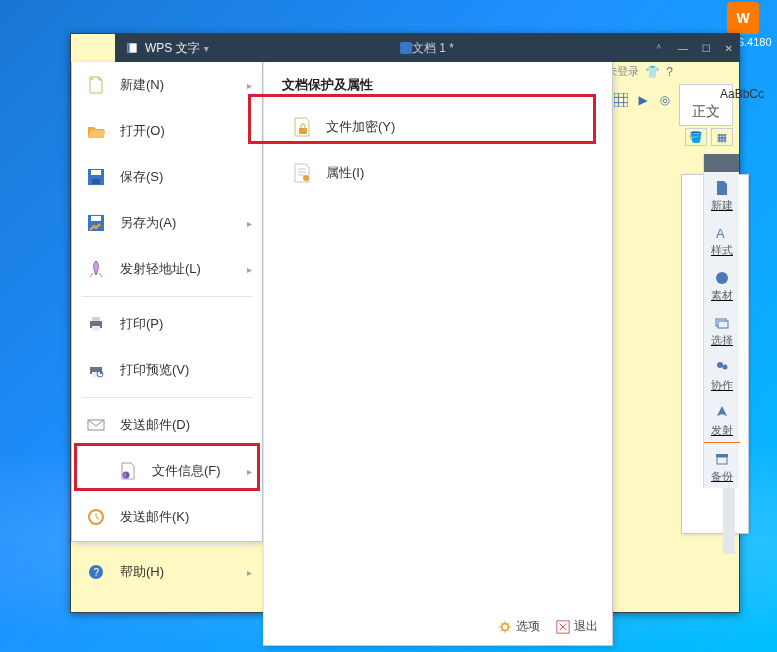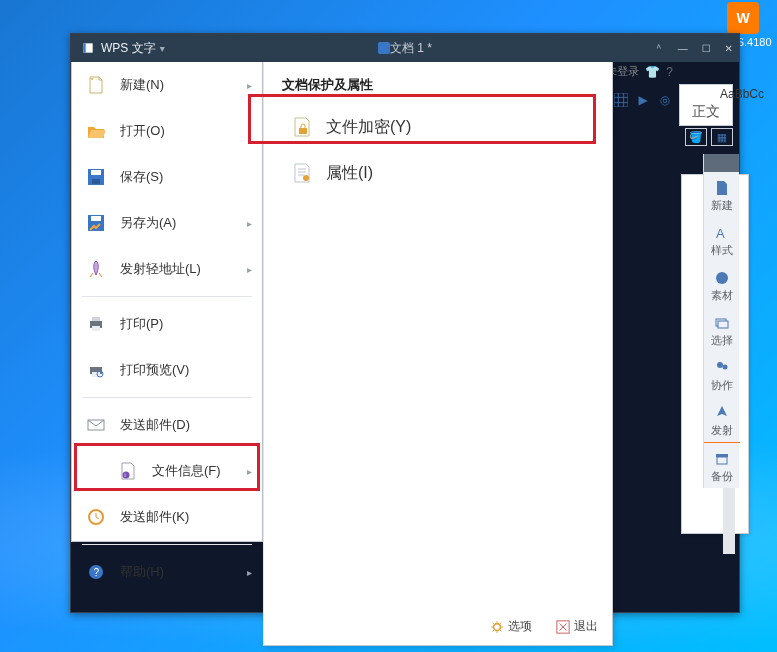--- a/index.html
+++ b/index.html
@@ -40,23 +40,24 @@
     font-weight: bold;
     font-size: 14px;
   }
 
   .app-window {
     position: absolute;
     left: 70px;
     top: 33px;
     width: 670px;
     height: 580px;
-    background: #0f172a;
+    background: #fef9c3;
     box-shadow: 0 2px 8px rgba(0,0,0,0.4);
     border: 1px solid #3a3f4b;
+    padding-left: 44px;
   }
   .titlebar {
     height: 28px;
     background: #2b3e50;
     color: #eaeef3;
     display: flex;
     align-items: center;
     font-size: 12px;
     position: relative;
   }
@@ -177,20 +178,21 @@
   }
 
   
   .side-panel {
     position: absolute;
     right: 0;
     top: 120px;
     width: 36px;
     background: #eef1f5;
     border-left: 1px solid #d6dbe2;
+    text-decoration: underline;
   }
   .sp-head {
     height: 18px;
     background: #5e6b7a;
   }
   .sp-item {
     width: 36px;
     padding: 8px 0 4px;
     text-align: center;
     font-size: 11px;
@@ -256,36 +258,36 @@
     font-size: 13px;
     font-weight: 600;
     color: #222;
     padding: 14px 18px 10px;
   }
   .sub-item {
     height: 46px;
     display: flex;
     align-items: center;
     padding: 0 28px;
-    font-size: 16px;
+    font-size: 13px;
     color: #333;
     cursor: pointer;
   }
   .sub-item .sub-icon {
     width: 20px;
     height: 20px;
     margin-right: 14px;
     display:flex; align-items:center; justify-content:center;
   }
   .submenu-footer {
     position: absolute;
     bottom: 10px;
     right: 14px;
     display: flex;
-    gap: 24px;
+    gap: 16px;
     font-size: 12px;
     color: #444;
   }
   .sf-item { display: flex; align-items: center; gap: 4px; cursor:pointer; }
   .sf-item svg { width:14px; height:14px; }
 
   
   .highlight {
     position: absolute;
     border: 3px solid #d4202f;

